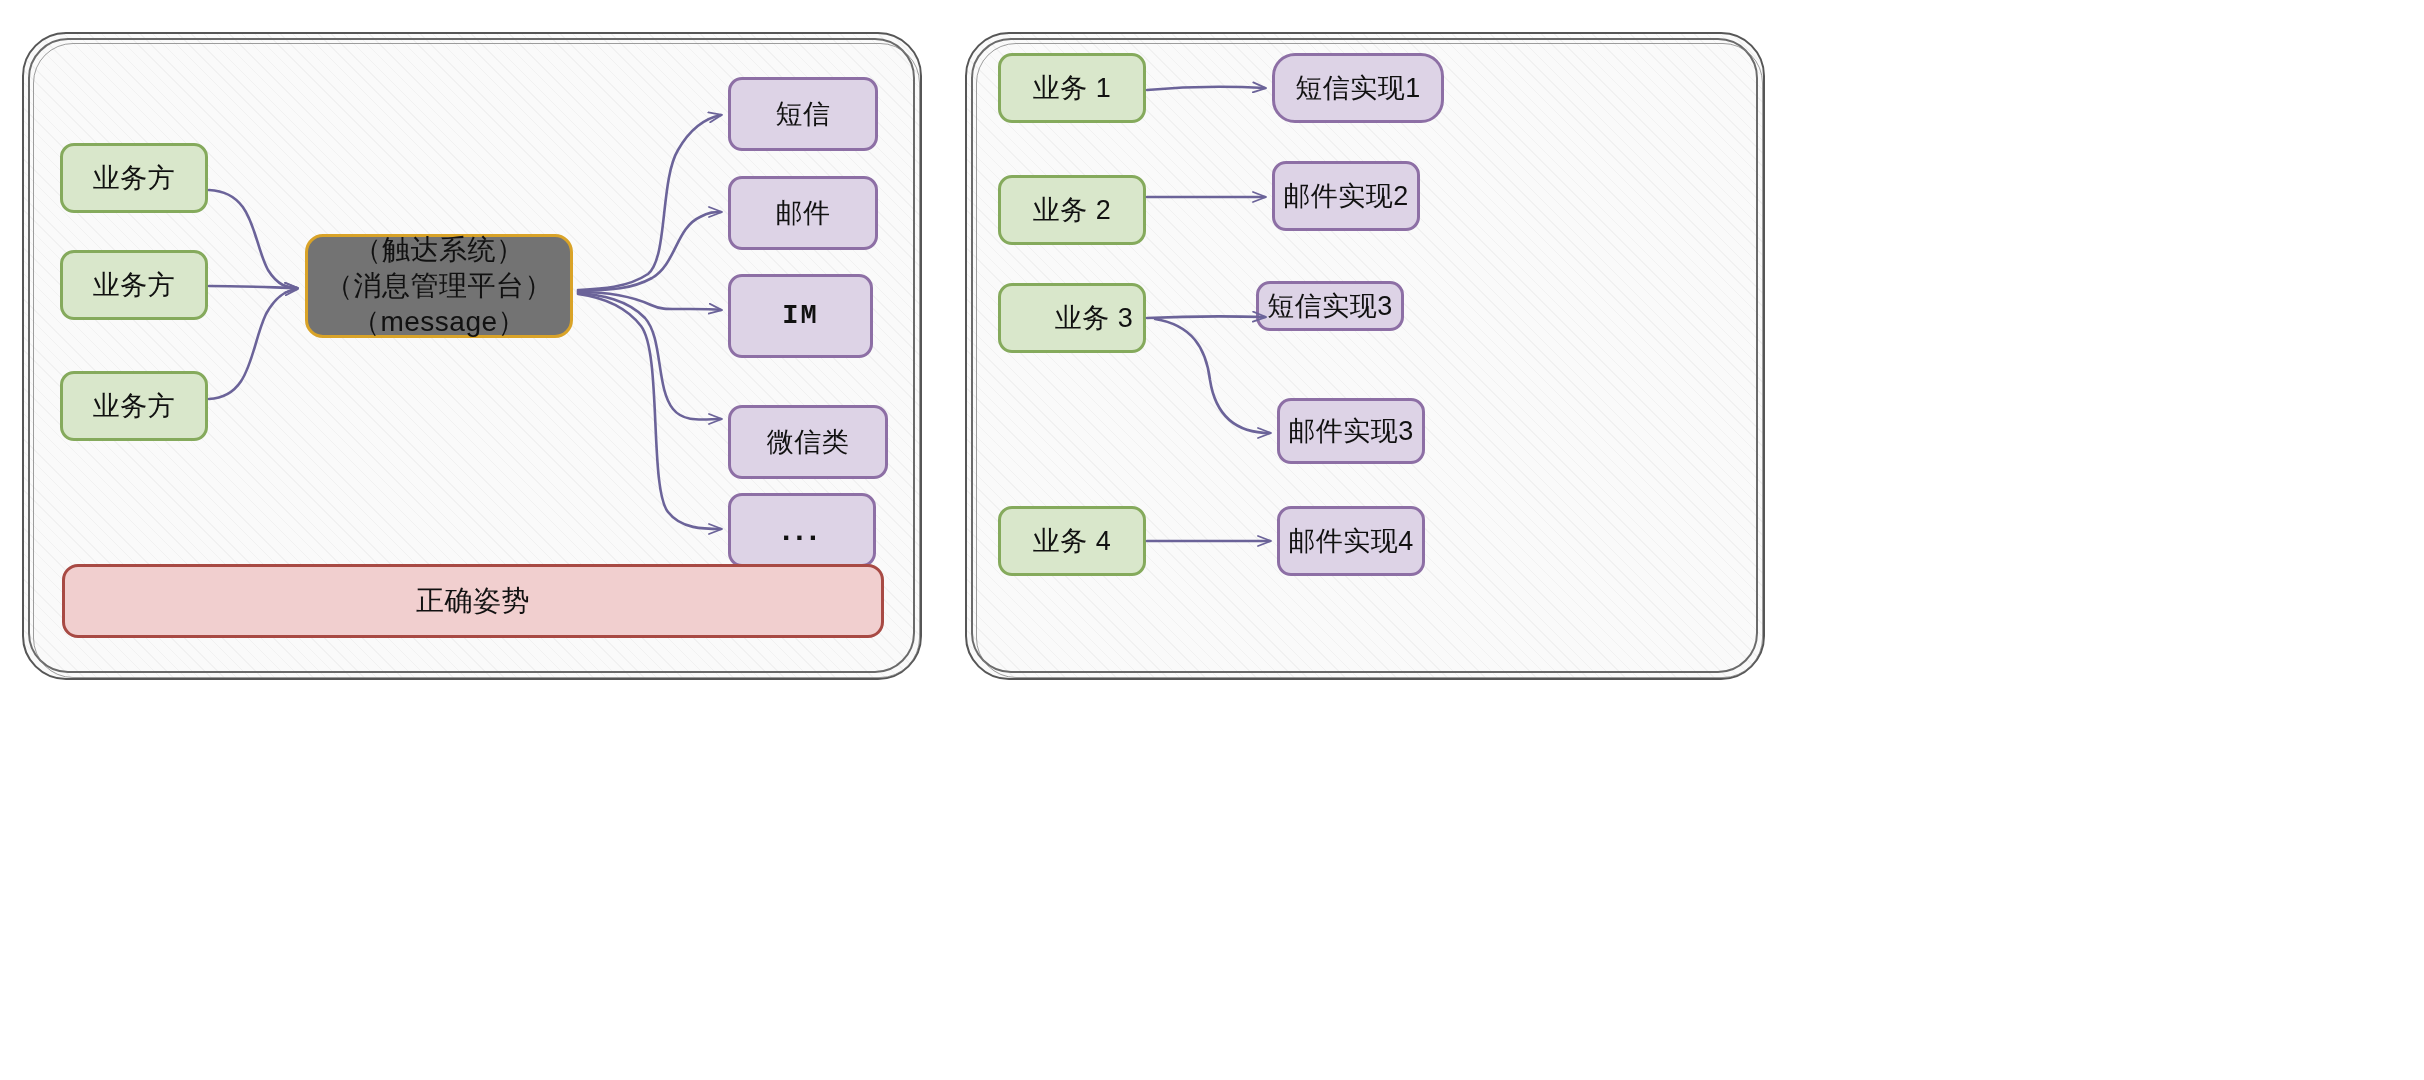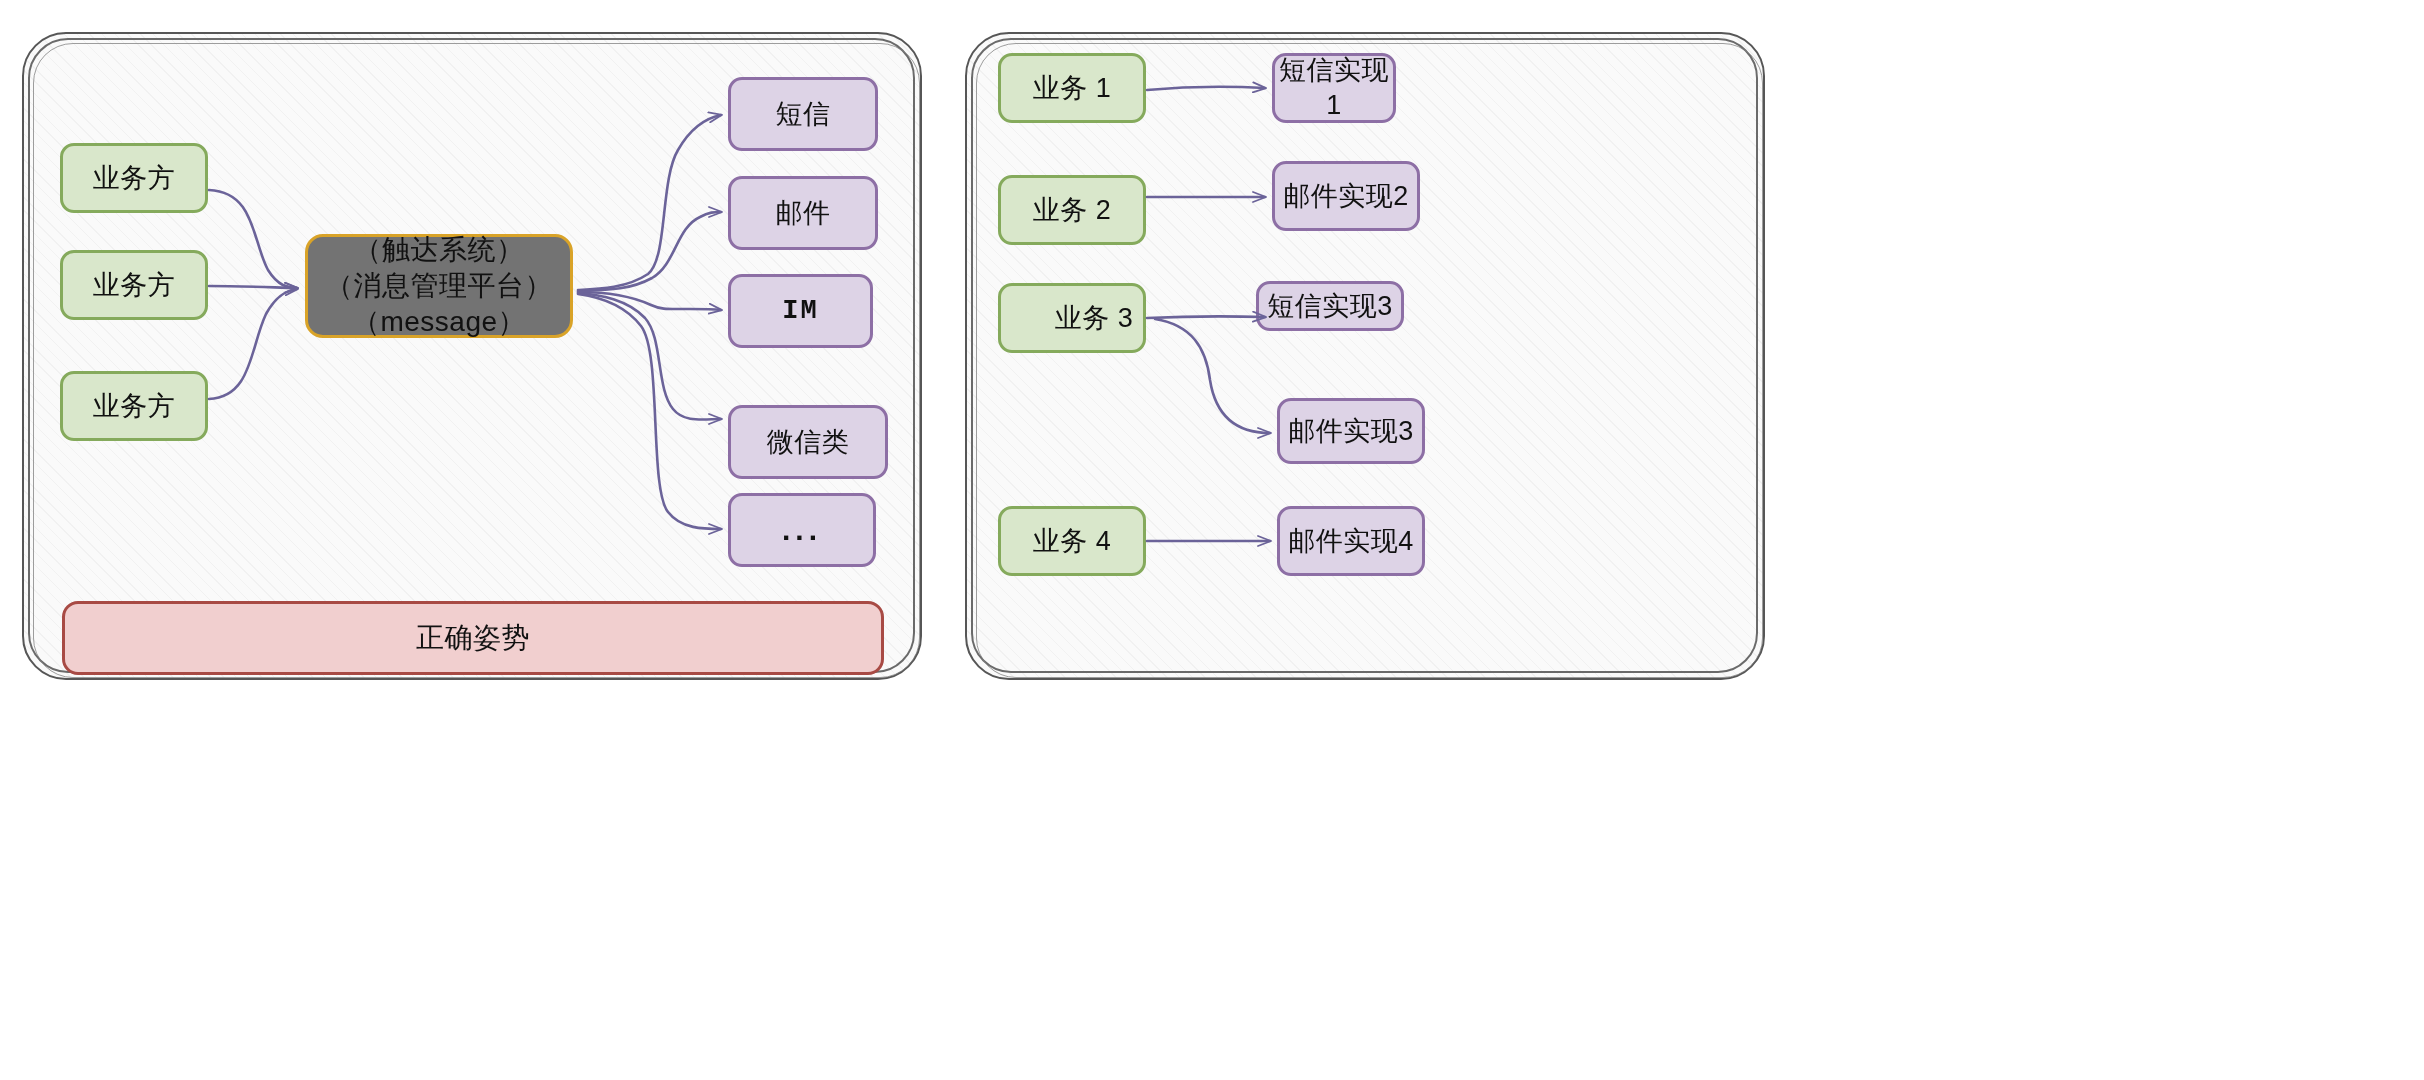--- a/index.html
+++ b/index.html
@@ -90,39 +90,39 @@
   <div class="node green" style="left:60px; top:143px; width:148px; height:70px;">业务方</div>
   <div class="node green" style="left:60px; top:250px; width:148px; height:70px;">业务方</div>
   <div class="node green" style="left:60px; top:371px; width:148px; height:70px;">业务方</div>
 
   <div class="node orange" style="left:305px; top:234px; width:268px; height:104px;">（触达系统）
 （消息管理平台）
 （message）</div>
 
   <div class="node purple" style="left:728px; top:77px; width:150px; height:74px;">短信</div>
   <div class="node purple" style="left:728px; top:176px; width:150px; height:74px;">邮件</div>
-  <div class="node purple mono" style="left:728px; top:274px; width:145px; height:74px;">IM</div>
+  <div class="node purple mono" style="left:728px; top:274px; width:145px; height:84px;">IM</div>
   <div class="node purple" style="left:728px; top:405px; width:160px; height:74px;text-align:center;">微信类</div>
   <div class="node purple dots" style="left:728px; top:493px; width:148px; height:74px;">...</div>
 
-  <div class="node red" style="left:62px; top:601px; width:822px; height:74px;">正确姿势</div>
+  <div class="node red" style="left:62px; top:564px; width:822px; height:74px;">正确姿势</div>
 
   <div class="panel" style="left:965px; top:32px; width:800px; height:648px;">
     <div class="hatch"></div>
     <div class="edge e1"></div>
     <div class="edge e2"></div>
     <div class="edge e3"></div>
   </div>
 
   <div class="node green" style="left:998px; top:53px; width:148px; height:70px;">业务 1</div>
   <div class="node green" style="left:998px; top:175px; width:148px; height:70px;">业务 2</div>
   <div class="node green" style="left:998px; top:283px; width:148px; height:70px;padding-left:44px;">业务 3</div>
   <div class="node green" style="left:998px; top:506px; width:148px; height:70px;">业务 4</div>
 
-  <div class="node purple" style="left:1272px; top:53px; width:124px; height:70px;">短信实现1</div>
+  <div class="node purple" style="left:1272px; top:53px; width:172px; height:70px;border-radius:23px;">短信实现1</div>
   <div class="node purple" style="left:1272px; top:161px; width:148px; height:70px;">邮件实现2</div>
   <div class="node purple" style="left:1212px; top:281px; width:148px; height:50px;margin-left:44px;">短信实现3</div>
   <div class="node purple" style="left:1277px; top:398px; width:148px; height:66px;">邮件实现3</div>
   <div class="node purple" style="left:1277px; top:506px; width:148px; height:70px;">邮件实现4</div>
 
 
   <svg id="arrows" viewBox="0 0 2424 1080" preserveAspectRatio="none">
     <defs>
       <marker id="ah" markerWidth="16" markerHeight="12" refX="13" refY="6" orient="auto" markerUnits="userSpaceOnUse">
         <path d="M1,1 L14,6 L1,11" fill="none" stroke="#6b6399" stroke-width="1.8" stroke-linejoin="round" stroke-linecap="round"></path>

